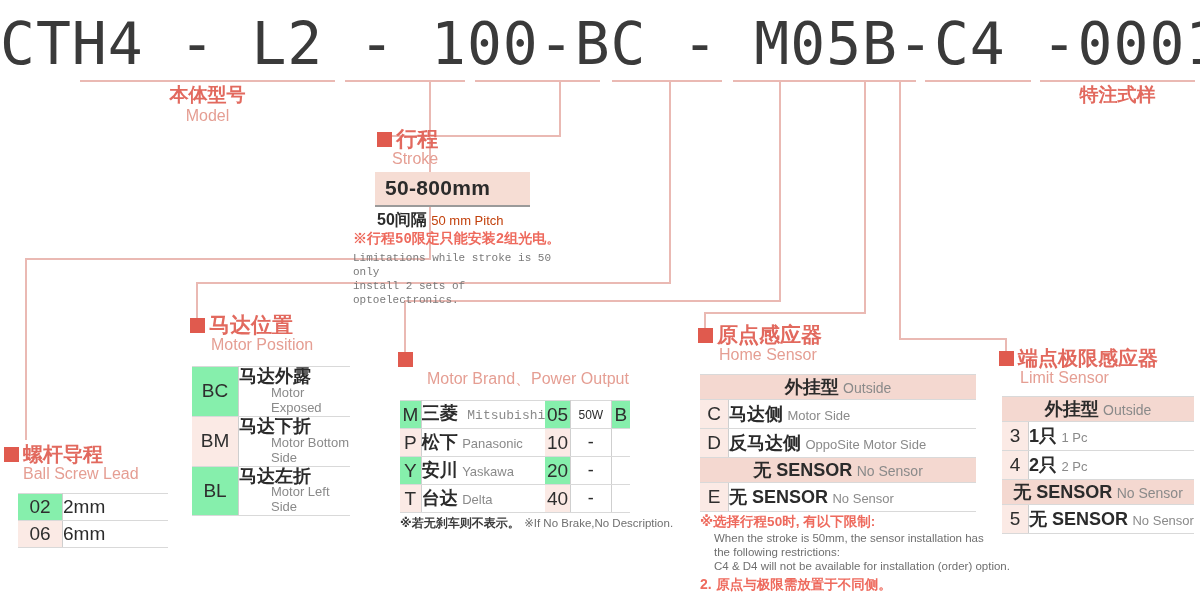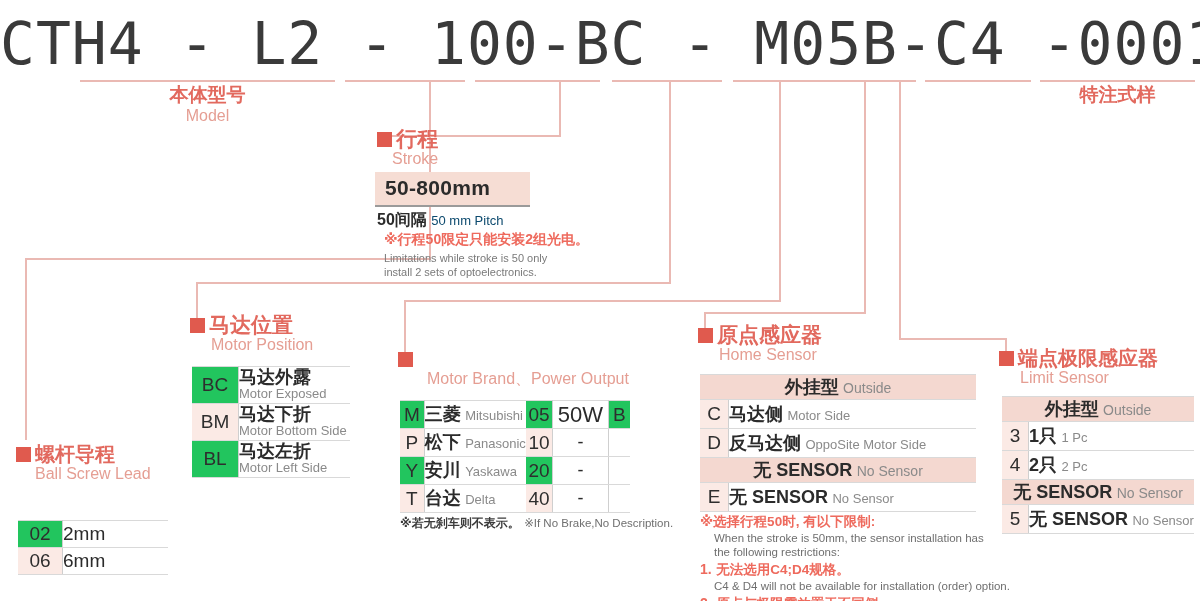--- a/index.html
+++ b/index.html
@@ -42,48 +42,48 @@
   .head-center .cn{color:#e2695e;font-weight:bold;font-size:19px;line-height:1.15;}
   .head-center .en{color:#e59e93;font-size:16px;line-height:1.3;}
 
   
   .opt-table{position:absolute;border-collapse:collapse;background:#fff;}
   .opt-table td{
     border-top:1px solid #d9d9d9;border-bottom:1px solid #d9d9d9;
     padding:0;vertical-align:middle;
   }
   .code-cell{
-    background:#22c55e;text-align:center;color:#2e2e2e;
+    background:#86efac;text-align:center;color:#2e2e2e;
     font-size:19px;font-weight:400;
     border-right:1px solid #cfcfcf;
   }
   .code-cell.alt{background:#fbeae5;}
   .desc-cell{padding:2px 6px 3px 8px;}
   .d-cn{color:#2b2b2b;font-size:18px;font-weight:bold;line-height:1.05;}
   .d-cn-thin{color:#2b2b2b;font-size:19px;font-weight:400;line-height:1.1;}
-  .d-en{color:#8a8a8a;font-size:13px;line-height:1.15;}
+  .d-en{color:#8a8a8a;font-size:13px;line-height:1.15;padding-left:32px;}
   .d-en-in{color:#8a8a8a;font-size:13px;font-weight:normal;}
 
   
   .band{
     background:#f4d8d0;text-align:center;padding:3px 0 4px;
     border-top:1px solid #ddd;border-bottom:1px solid #ddd;
   }
   .band .b-cn{color:#2b2b2b;font-size:18px;font-weight:bold;}
   .band .b-en{color:#8a8a8a;font-size:14px;font-weight:normal;}
 
   
   #stroke-value-box{
     position:absolute;background:#f6ddd4;
     border-bottom:2px solid #9a9a9a;
     padding:4px 10px 5px;
   }
   #stroke-value-box span{font-size:21px;color:#2b2b2b;font-weight:bold;letter-spacing:.3px;}
   .pitch-cn{font-size:16px;color:#2b2b2b;font-weight:bold;}
-  .pitch-en{font-size:13px;color:#0c4a6e;}
+  .pitch-en{font-size:13px;color:#c2410c;}
   .note-red{color:#ee6a5d;font-size:14px;font-weight:bold;line-height:1.25;}
   .note-sub{color:#7a7a7a;font-size:11px;line-height:1.3;}
 
   
   .fn-small{color:#6f6f6f;font-size:11.5px;line-height:1.25;}
   .fn-red{color:#ee6a5d;font-size:13.5px;font-weight:bold;line-height:1.3;}
   .fn-red-num{color:#ee6a5d;font-size:14px;font-weight:bold;}
   .fn-note-inline{color:#3b3b3b;font-size:12px;font-weight:bold;}
   .fn-note-inline-en{color:#6f6f6f;font-size:11.5px;font-weight:normal;}
 </style>
@@ -148,34 +148,34 @@
 
 <div id="stroke-value-box" class="abs" style="left:375px;top:172px;width:135px;">
   <span>50-800mm</span>
 </div>
 
 <div class="abs" style="left:377px;top:210px;white-space:nowrap;">
   <span class="pitch-cn">50间隔</span>
   <span class="pitch-en">50 mm Pitch</span>
 </div>
 
-<div class="abs" style="left:384px;top:231px;width:215px;">
+<div class="abs" style="left:353px;top:231px;width:215px;font-family:Liberation Mono, monospace;">
   <div class="note-red">※行程50限定只能安装2组光电。</div>
   <div class="note-sub" style="margin-top:2px;">Limitations while stroke is 50 only</div>
   <div class="note-sub">install 2 sets of optoelectronics.</div>
 </div>
 
-<div class="sec-head" style="left:16px;top:444px;">
+<div class="sec-head" style="left:4px;top:444px;">
   <div class="cn" style="font-size:20px;">
     <span class="bullet"></span><span>螺杆导程</span>
   </div>
   <div class="en" style="font-size:16px;margin-left:19px;">Ball Screw Lead</div>
 </div>
 
-<table class="opt-table" style="left:18px;top:520px;width:150px;">
+<table class="opt-table" style="left:18px;top:493px;width:150px;">
   <tbody>
       <tr>
     <td class="code-cell" style="width:44px;height:26px;">02</td>
     <td class="desc-cell"><span class="d-cn-thin">2mm</span></td>
   </tr>
   <tr>
     <td class="code-cell alt" style="height:26px;">06</td>
     <td class="desc-cell"><span class="d-cn-thin">6mm</span></td>
   </tr>
 </tbody>
@@ -218,26 +218,26 @@
   <div class="cn" style="font-size:21px;">
     <span class="bullet"></span>
   </div>
   <div class="en" style="font-size:16px;margin-left:29px;">Motor Brand、Power Output</div>
 </div>
 
 <table class="opt-table" style="left:400px;top:400px;width:230px;">
   <tbody>
       <tr>
     <td class="code-cell" style="width:26px;height:27px;">M</td>
-    <td class="desc-cell" style="width:98px;white-space:nowrap;">
+    <td class="desc-cell" style="width:98px;white-space:nowrap;font-family:Liberation Mono, monospace;">
       <span class="d-cn">三菱</span>
       <span class="d-en-in">Mitsubishi</span>
     </td>
     <td class="code-cell" style="width:28px;">05</td>
-    <td style="width:57px;text-align:center;font-size:22px;color:#2b2b2b;border-right:1px solid #cfcfcf;">50W</td>
+    <td style="width:57px;text-align:center;font-size:12px;color:#2b2b2b;border-right:1px solid #cfcfcf;">50W</td>
     <td class="code-cell" style="width:24px;border-right:none;">B</td>
   </tr>
   <tr>
     <td class="code-cell alt" style="height:27px;">P</td>
     <td class="desc-cell" style="white-space:nowrap;">
       <span class="d-cn">松下</span>
       <span class="d-en-in">Panasonic</span>
     </td>
     <td class="code-cell alt">10</td>
     <td style="text-align:center;font-size:18px;color:#2b2b2b;border-right:1px solid #cfcfcf;">-</td>
@@ -313,24 +313,20 @@
       <span class="d-en-in">No Sensor</span>
     </td>
   </tr>
 </tbody>
   </table>
 
 <div class="abs" style="left:700px;top:513px;width:320px;">
   <div class="fn-red">※选择行程50时, 有以下限制:</div>
   <div class="fn-small" style="margin-left:14px;">When the stroke is 50mm, the sensor installation has</div>
   <div class="fn-small" style="margin-left:14px;">the following restrictions:</div>
-  <div style="margin-top:1px;white-space:nowrap;">
-    <span class="fn-red-num">1.</span>
-    <span class="fn-red">无法选用C4;D4规格。</span>
-  </div>
   <div class="fn-small" style="margin-left:14px;">C4 &amp; D4 will not be available for installation (order) option.</div>
   <div style="margin-top:1px;white-space:nowrap;">
     <span class="fn-red-num">2.</span>
     <span class="fn-red">原点与极限需放置于不同侧。</span>
   </div>
 
 </div>
 
 <div class="sec-head" style="left:999px;top:348px;">
   <div class="cn" style="font-size:20px;">

